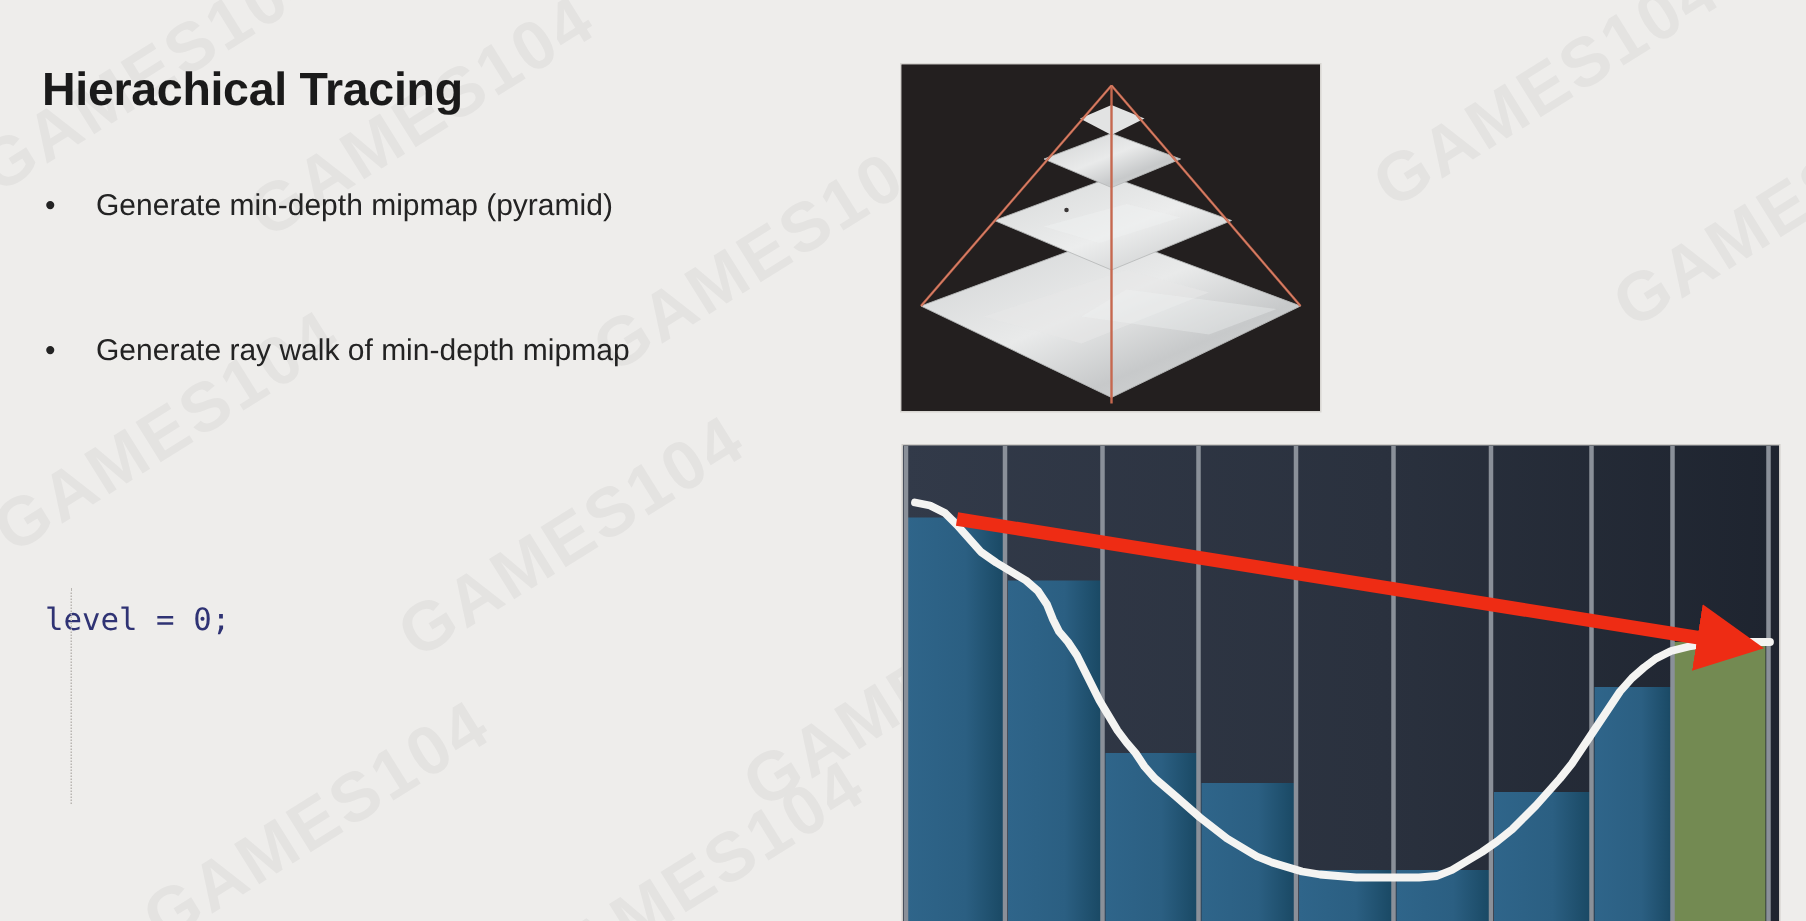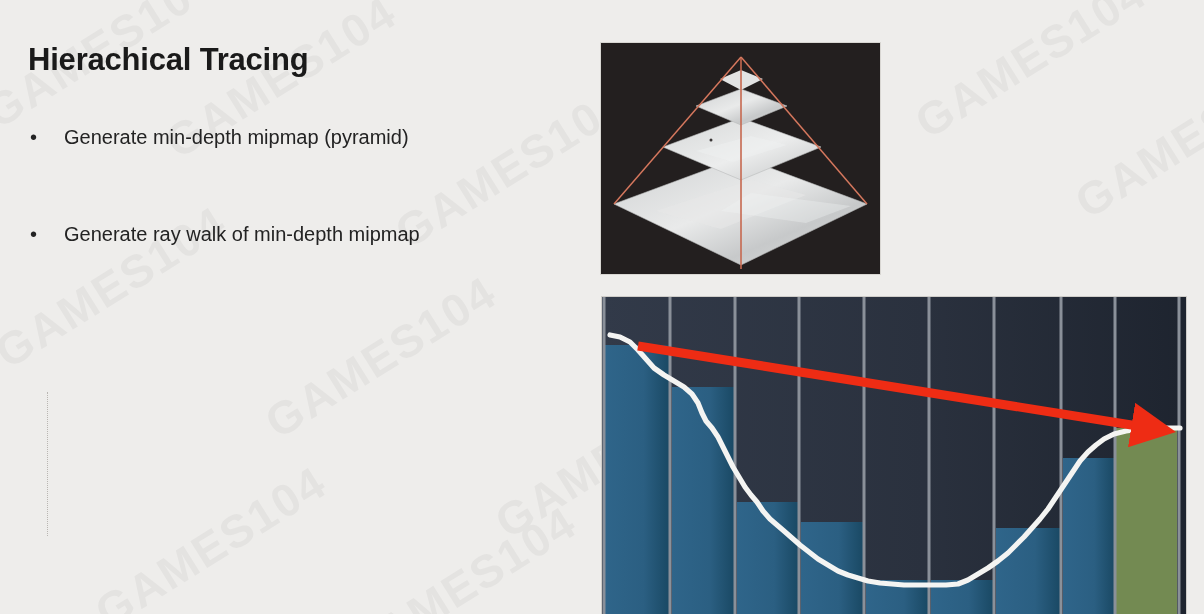--- a/index.html
+++ b/index.html
@@ -106,20 +106,21 @@
     <span class="dot">•</span>
     <span class="btext">Generate min-depth mipmap (pyramid)</span>
   </div>
   <div class="bullet" id="bullet-2">
     <span class="dot">•</span>
     <span class="btext">Generate ray walk of min-depth mipmap</span>
   </div>
 
   <div class="ind-guide"></div>
   <div class="code">
+    <div class="ln"><span class="ident">level</span> <span class="ident">=</span> <span class="num">0</span><span class="ident">;</span></div>
 
 
     
 
     
 
     
 
     
 

